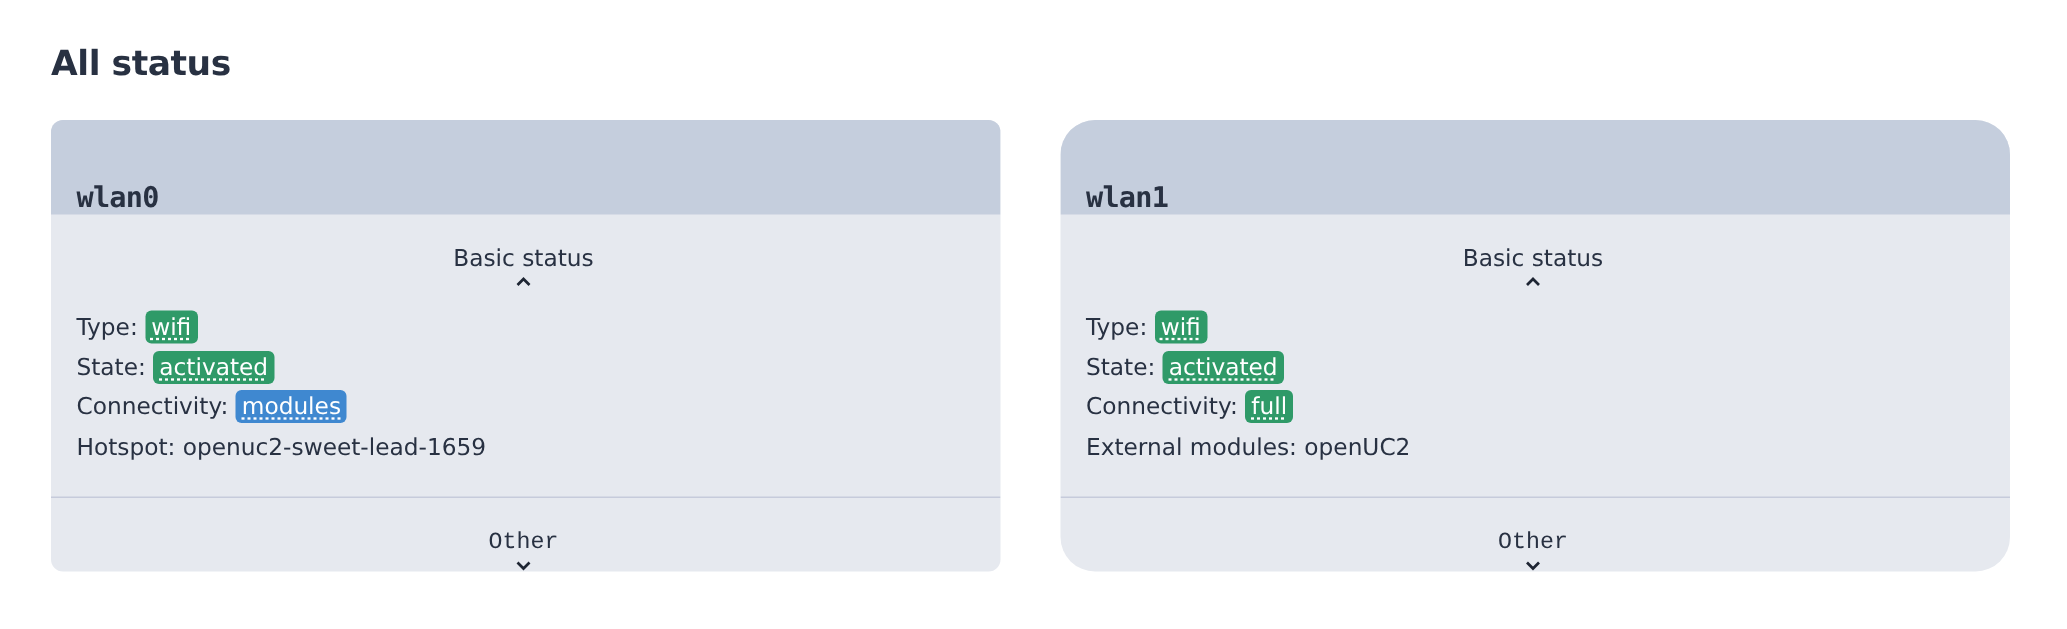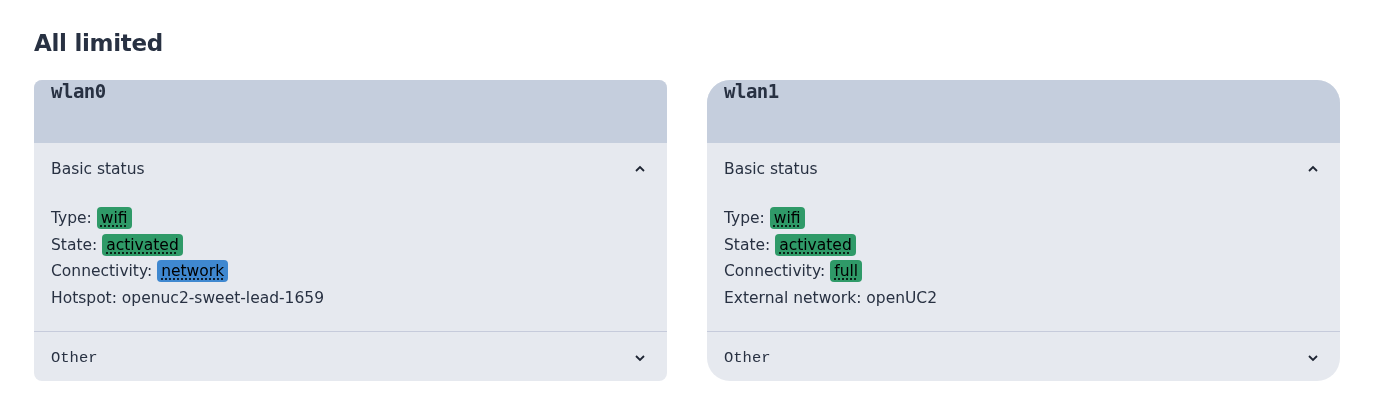--- a/index.html
+++ b/index.html
@@ -1,37 +1,37 @@
 <!DOCTYPE html>
 <html><head>
 <meta charset="utf-8">
 <style>
   html, body { margin:0; padding:0; background:#ffffff; }
   body { width:1378px; height:419px; position:relative; font-family:"DejaVu Sans", sans-serif; color:#283142; overflow:hidden; }
   .page-title { position:absolute; left:34px; top:30px; margin:0; font-size:23px; font-weight:bold; color:#283142; letter-spacing:-0.3px; }
   .card { position:absolute; top:80px; width:633px; height:301px; background:#e6e9ef; border-radius:8px; overflow:hidden; }
   .card.c0 { left:34px; }
   .card.c1 { left:707px;border-radius:23px; }
-  .card-header { height:63px; background:#c5cedd; display:flex; align-items:flex-start; padding-left:17px; }
+  .card-header { height:63px; background:#c5cedd; display:flex; align-items:flex-end; padding-left:17px; }
   .card-title { font-size:19px; font-weight:bold; color:#283142; font-family:"DejaVu Sans Mono", monospace; letter-spacing:-0.5px; }
-  .section-head { height:52px; display:flex; align-items:center; justify-content:space-between; padding:0 20px 0 17px; cursor:pointer; }
+  .section-head { height:52px; display:flex; align-items:center; justify-content:flex-end; padding:0 20px 0 17px; cursor:pointer;flex-direction:column; }
   .section-label { font-size:15.5px; color:#283142; }
   .chev { width:14px; height:14px; display:flex; align-items:center; justify-content:center; }
   .section-body { padding:10px 17px 20px 17px; font-size:15.5px; line-height:26.5px; }
   .row { white-space:nowrap; }
-  .badge { display:inline-block; color:#000000; border-radius:4px; padding:0 4px; line-height:22px; text-decoration:underline dotted; text-underline-offset:3px; cursor:help; }
+  .badge { display:inline-block; color:#ffffff; border-radius:4px; padding:0 4px; line-height:22px; text-decoration:underline dotted; text-underline-offset:3px; cursor:help; }
   .badge.green { background:#2f9a68; }
   .badge.blue { background:#3f88d0; }
   .divider { height:1px; background:#c6cbdb; margin-top:0; }
   .other-head { height:52px;font-family:Liberation Mono, monospace; }
 </style>
 </head>
 <body>
 
-<h2 class="page-title">All limited</h2>
+<h2 class="page-title">All status</h2>
 
 <div class="card c0">
   <div class="card-header">
     <span class="card-title">wlan0</span>
   </div>
   <div class="section-head">
     <span class="section-label">Basic status</span>
     <span class="chev">
       <svg width="12" height="8" viewBox="0 0 12 8">
           <path d="M2 6 L6 2 L10 6" fill="none" stroke="#1e2533" stroke-width="1.8"></path>
@@ -42,21 +42,21 @@
     <div class="row">
       <span>Type:</span>
       <span class="badge green">wifi</span>
     </div>
     <div class="row">
       <span>State:</span>
       <span class="badge green">activated</span>
     </div>
     <div class="row">
       <span>Connectivity:</span>
-      <span class="badge blue">network</span>
+      <span class="badge blue">modules</span>
     </div>
     <div class="row">
       <span>Hotspot:</span>
       <span>openuc2-sweet-lead-1659</span>
     </div>
   </div>
   <div class="divider"></div>
   <div class="section-head other-head">
     <span class="section-label">Other</span>
     <span class="chev">
@@ -86,21 +86,21 @@
     </div>
     <div class="row">
       <span>State:</span>
       <span class="badge green">activated</span>
     </div>
     <div class="row">
       <span>Connectivity:</span>
       <span class="badge green">full</span>
     </div>
     <div class="row">
-      <span>External network:</span>
+      <span>External modules:</span>
       <span>openUC2</span>
     </div>
   </div>
   <div class="divider"></div>
   <div class="section-head other-head">
     <span class="section-label">Other</span>
     <span class="chev">
       <svg width="12" height="8" viewBox="0 0 12 8">
           <path d="M2 2 L6 6 L10 2" fill="none" stroke="#1e2533" stroke-width="1.8"></path>
         </svg>

